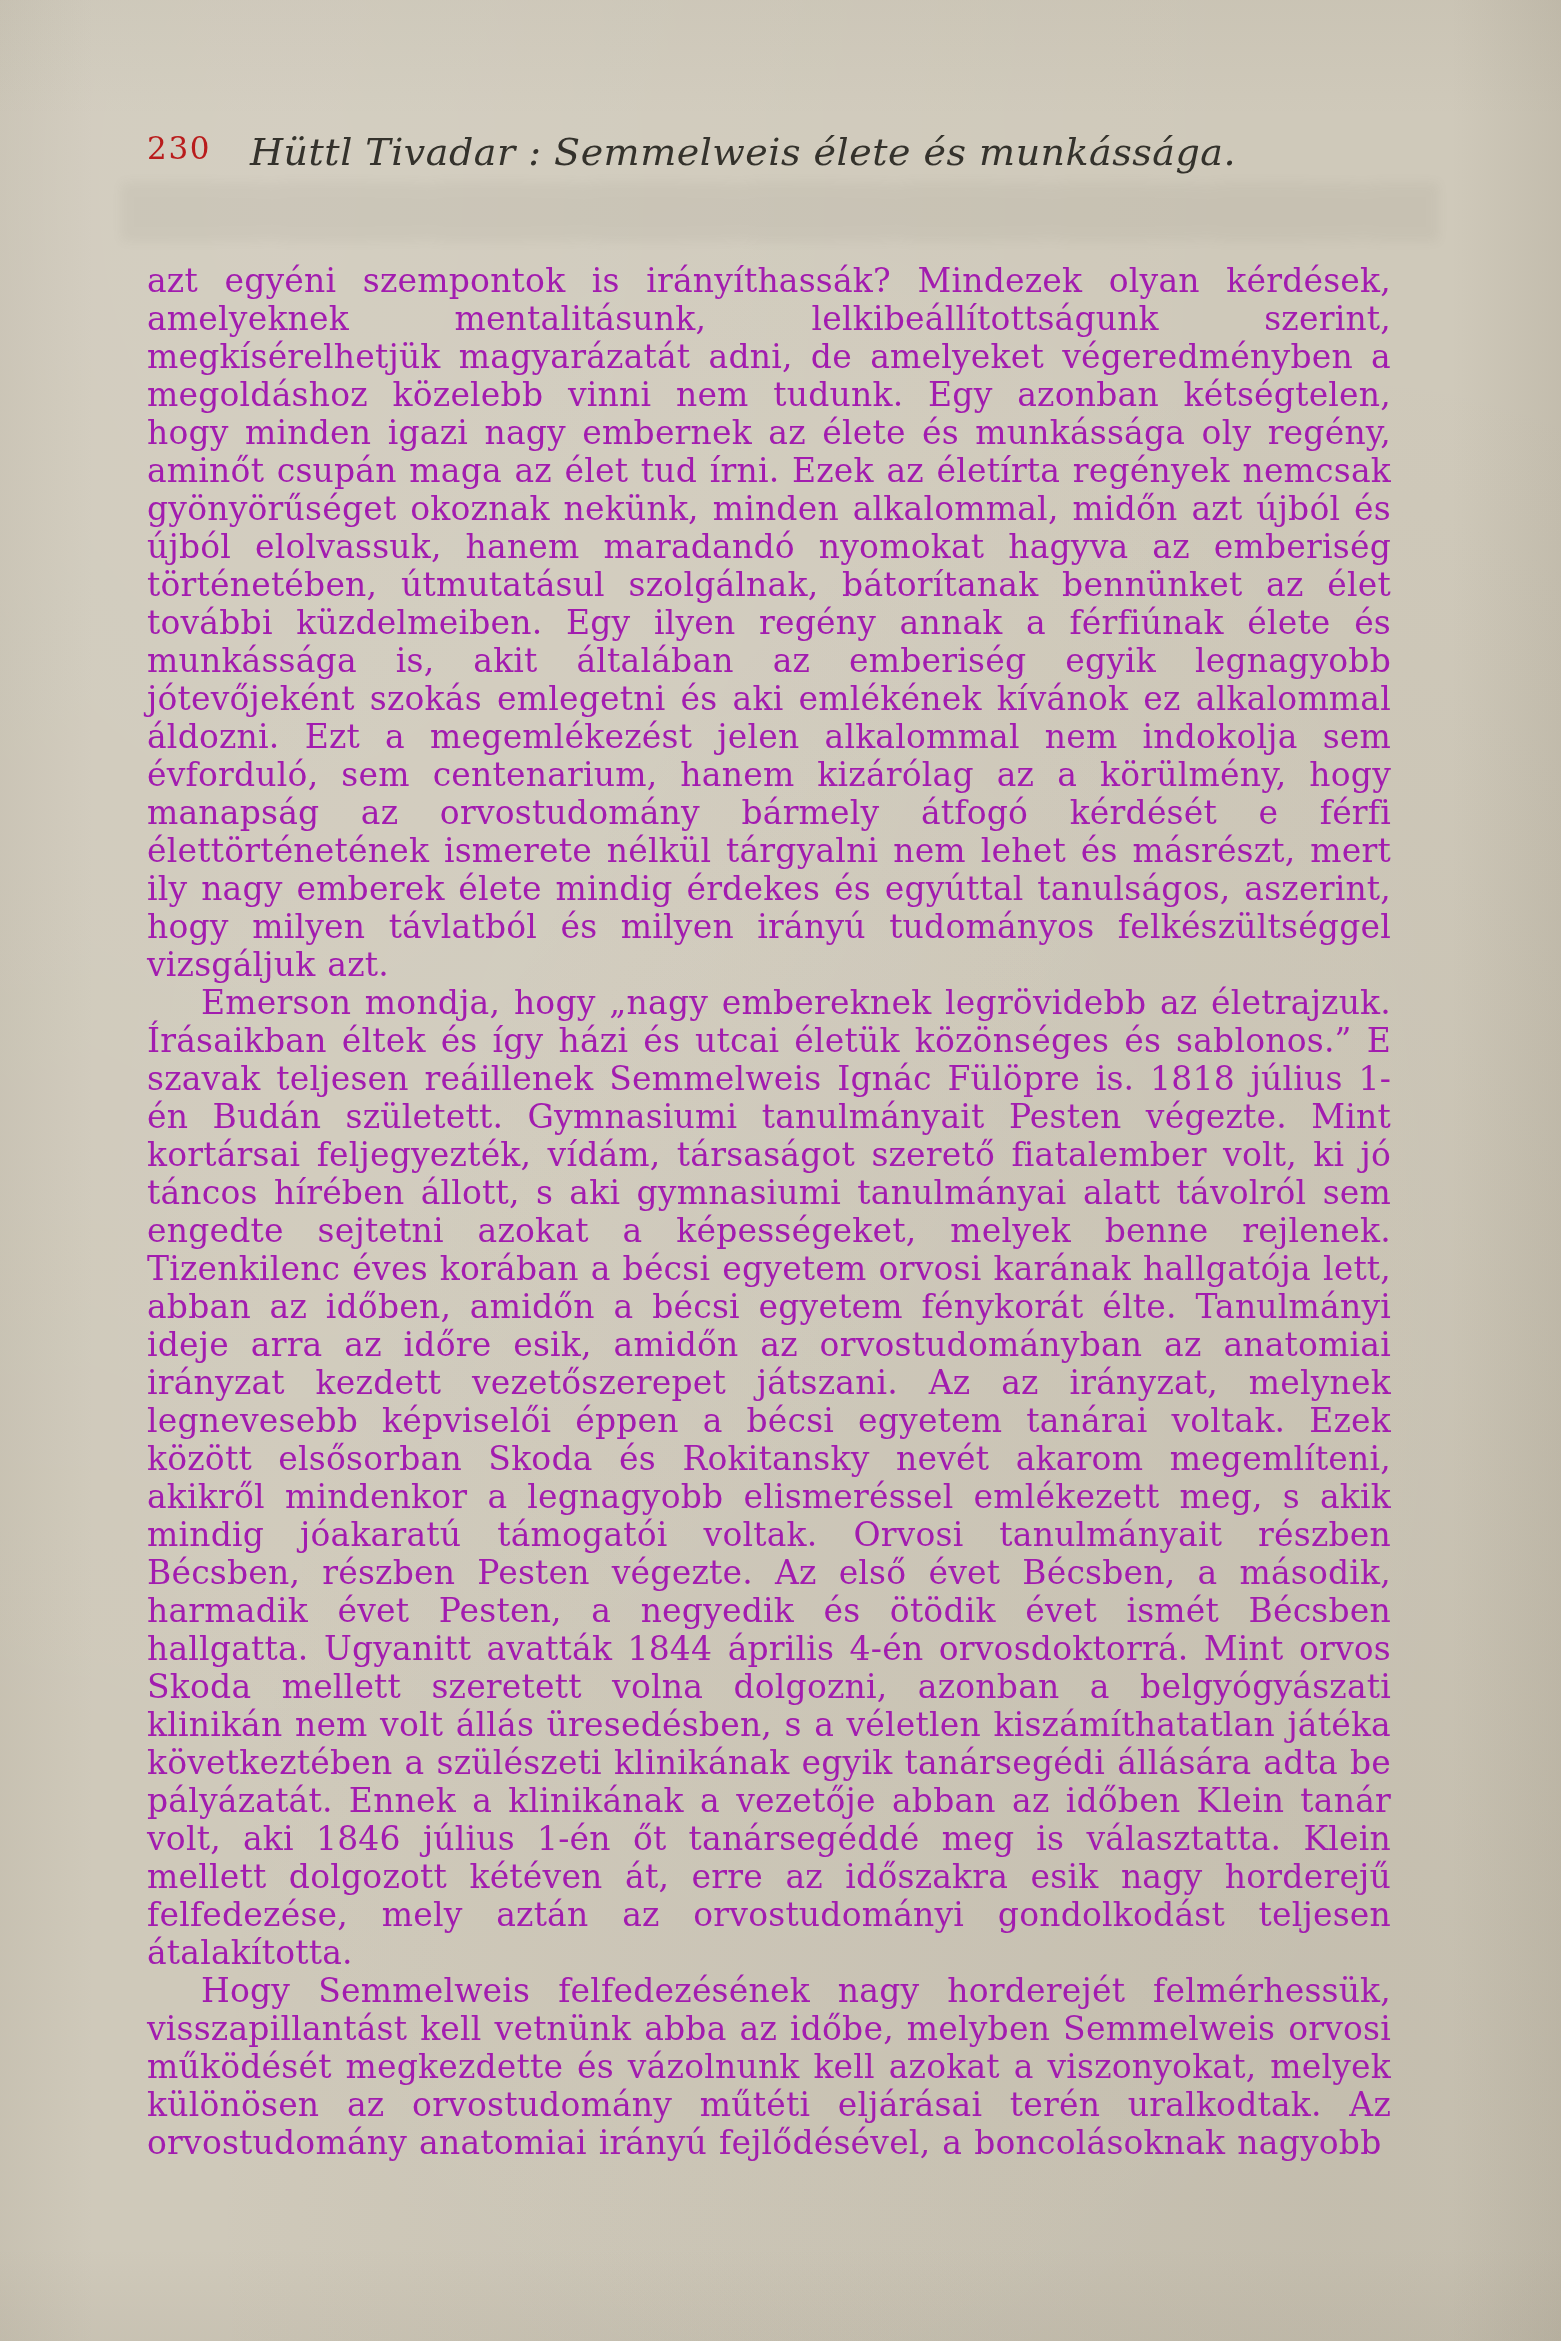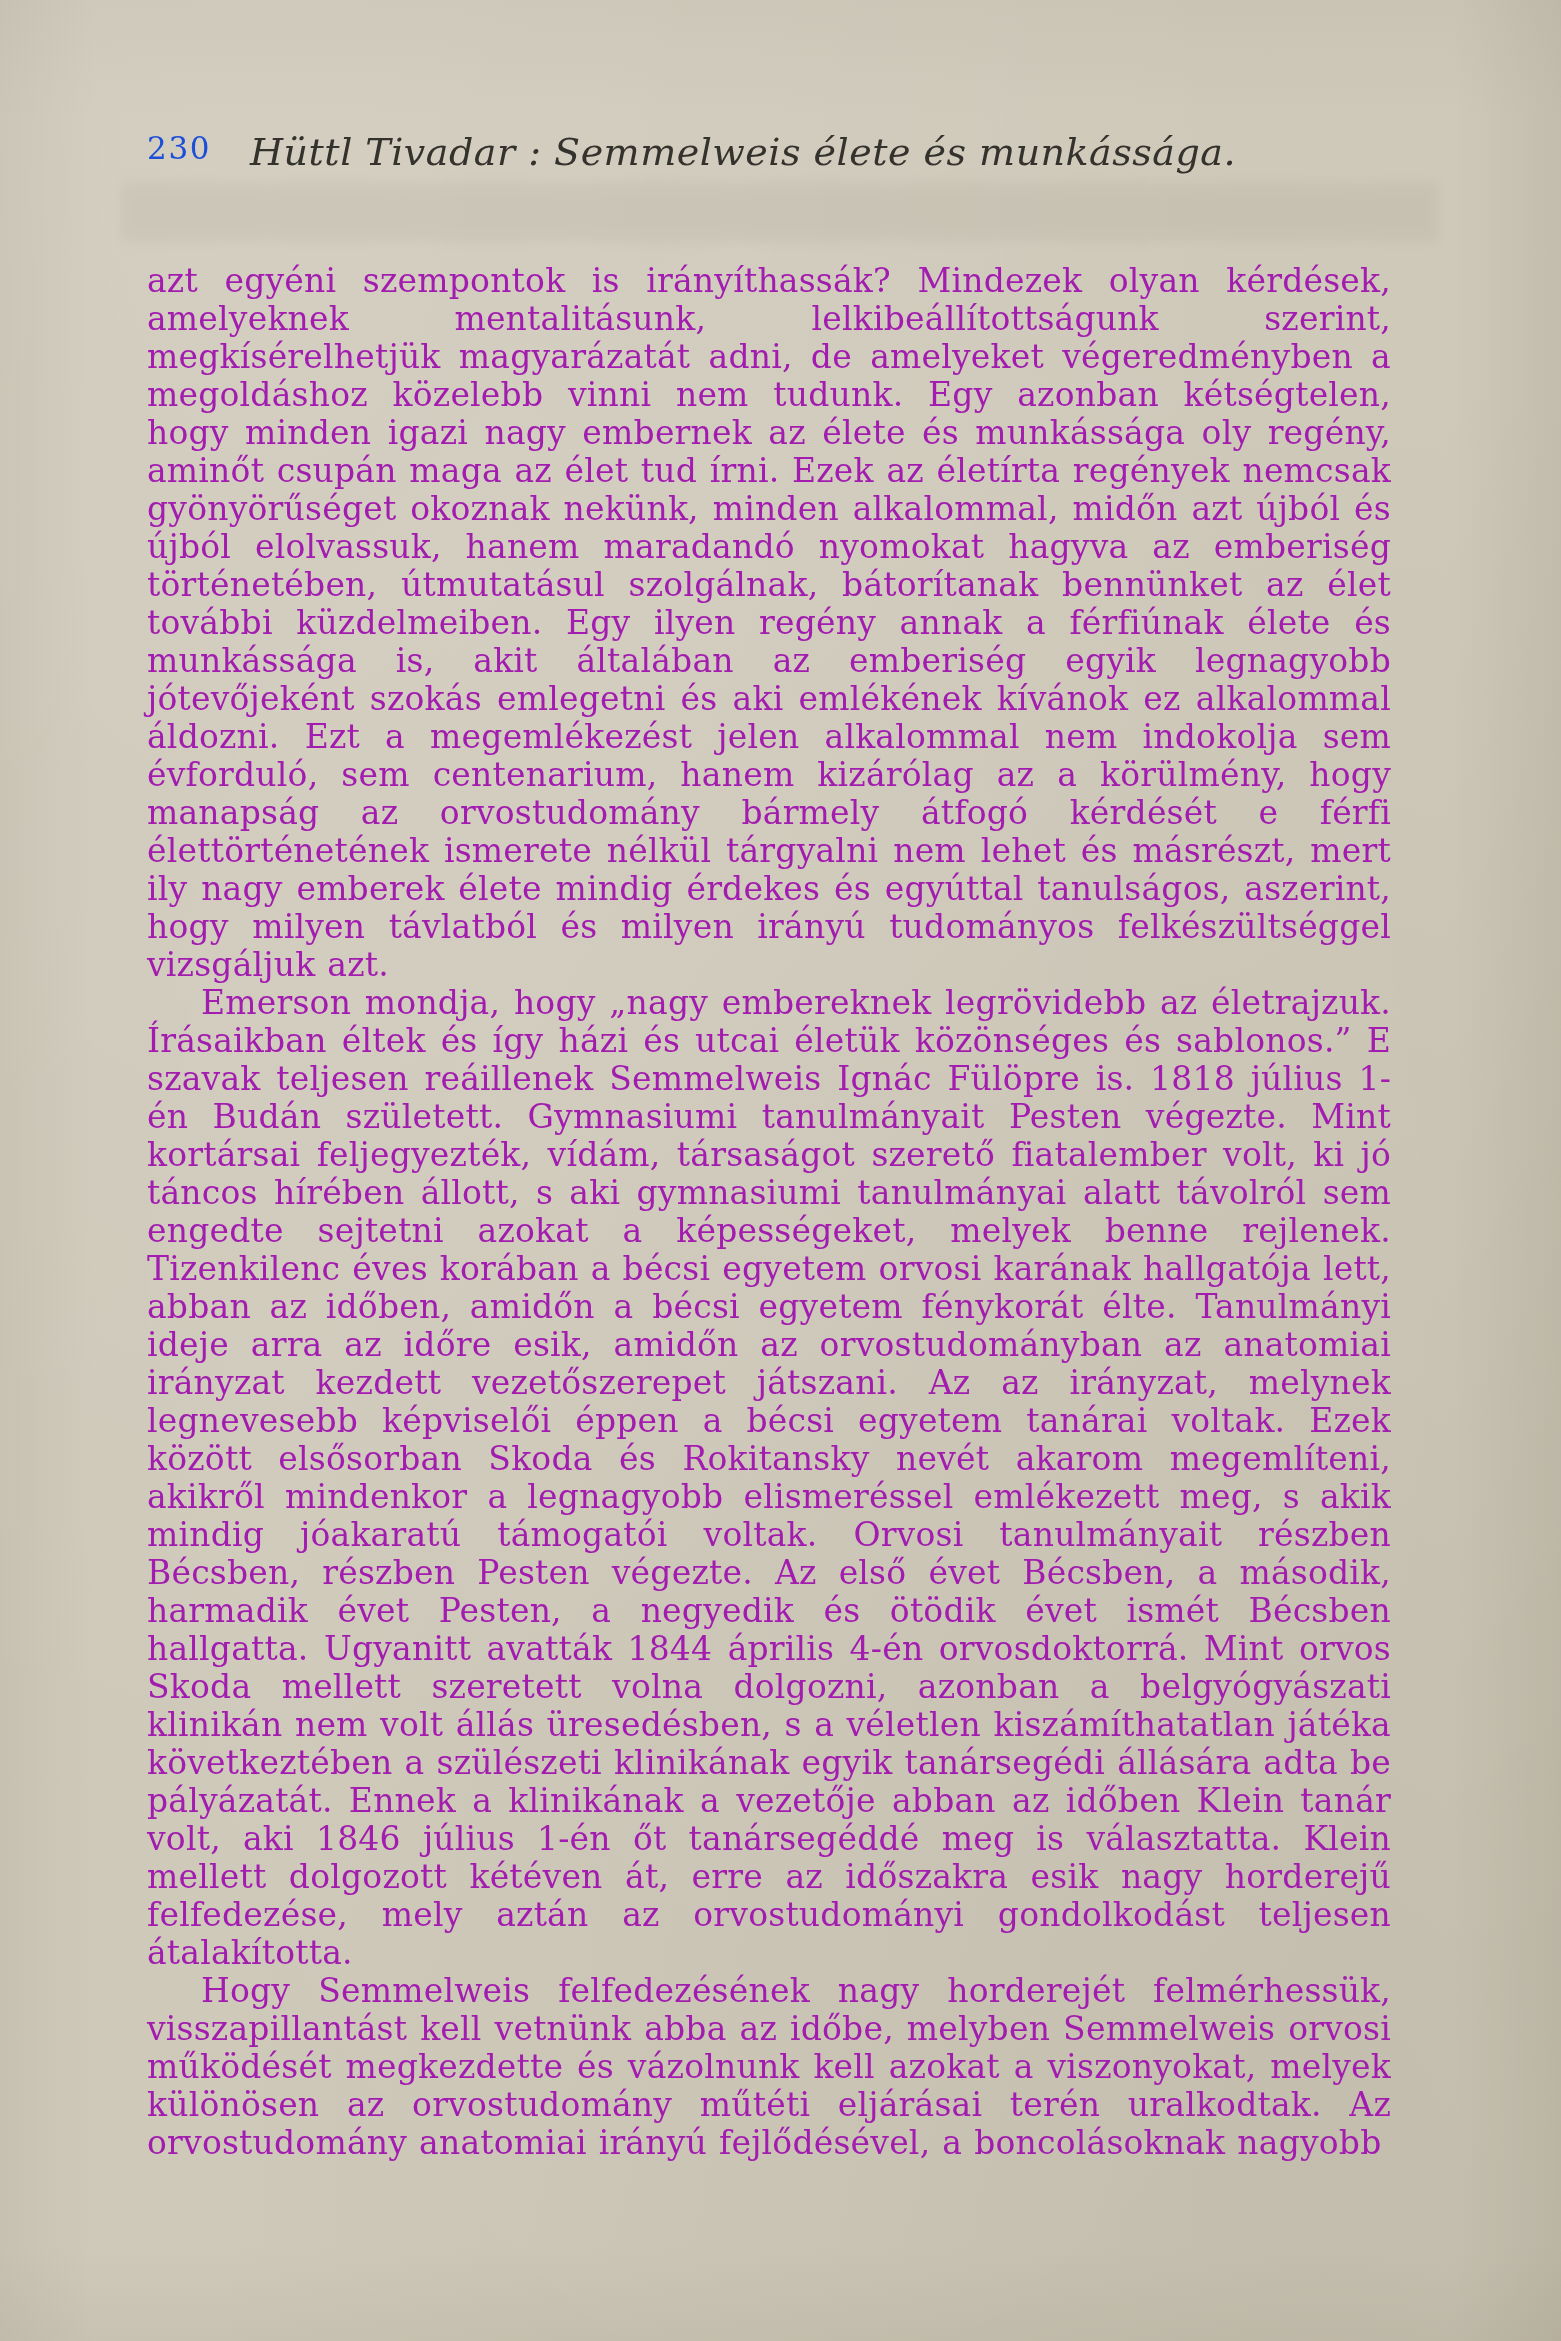--- a/index.html
+++ b/index.html
@@ -47,21 +47,21 @@
     left: 147px;
     width: 1244px;
     height: 43px;
   }
   .page-number {
     position: absolute;
     left: 0;
     top: 0;
     font-size: 31px;
     letter-spacing: 1.7px;
-    color: #1d4ed8;
+    color: #b91c1c;
   }
   .header-title {
     position: absolute;
     left: 0;
     right: 52px;
     top: 0;
     text-align: center;
     font-style: italic;
     font-size: 38px;
     letter-spacing: 0.5px;

